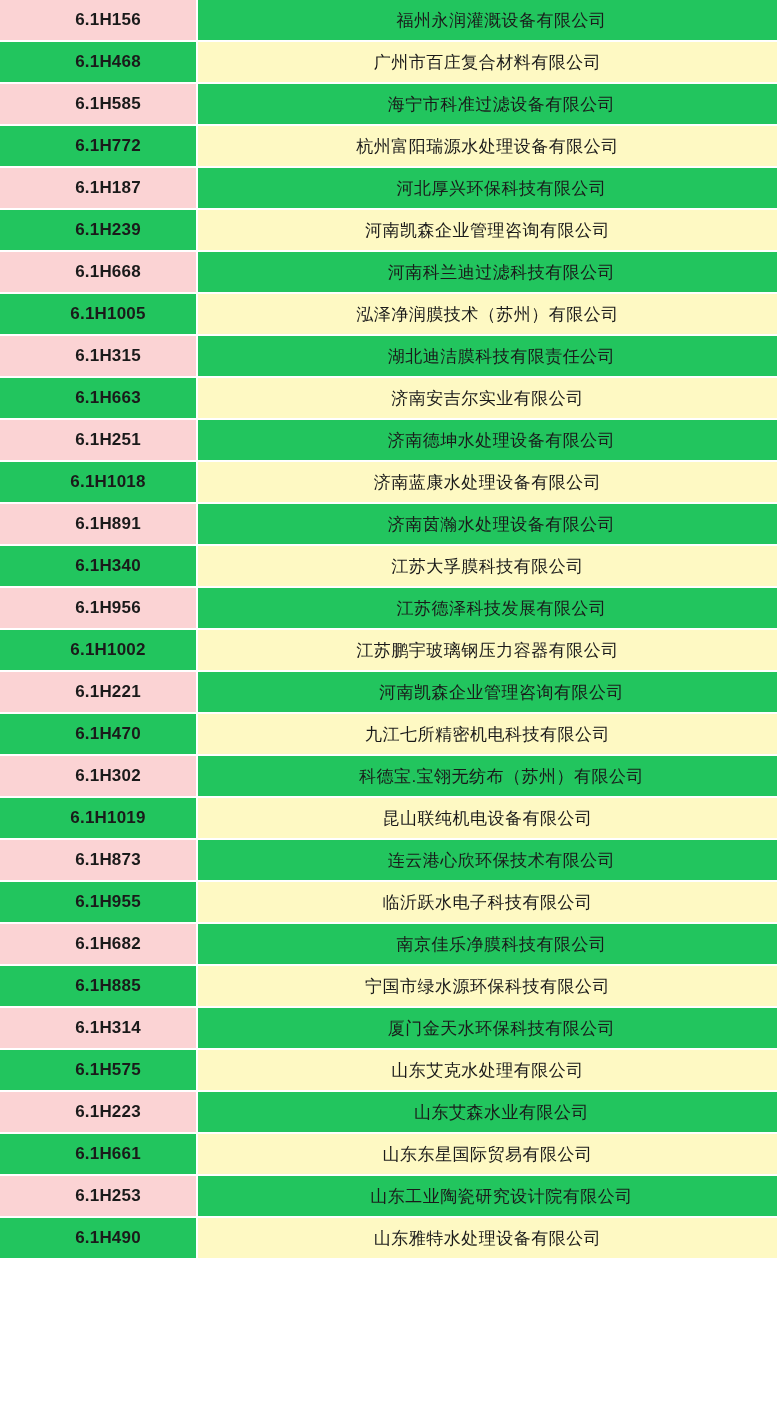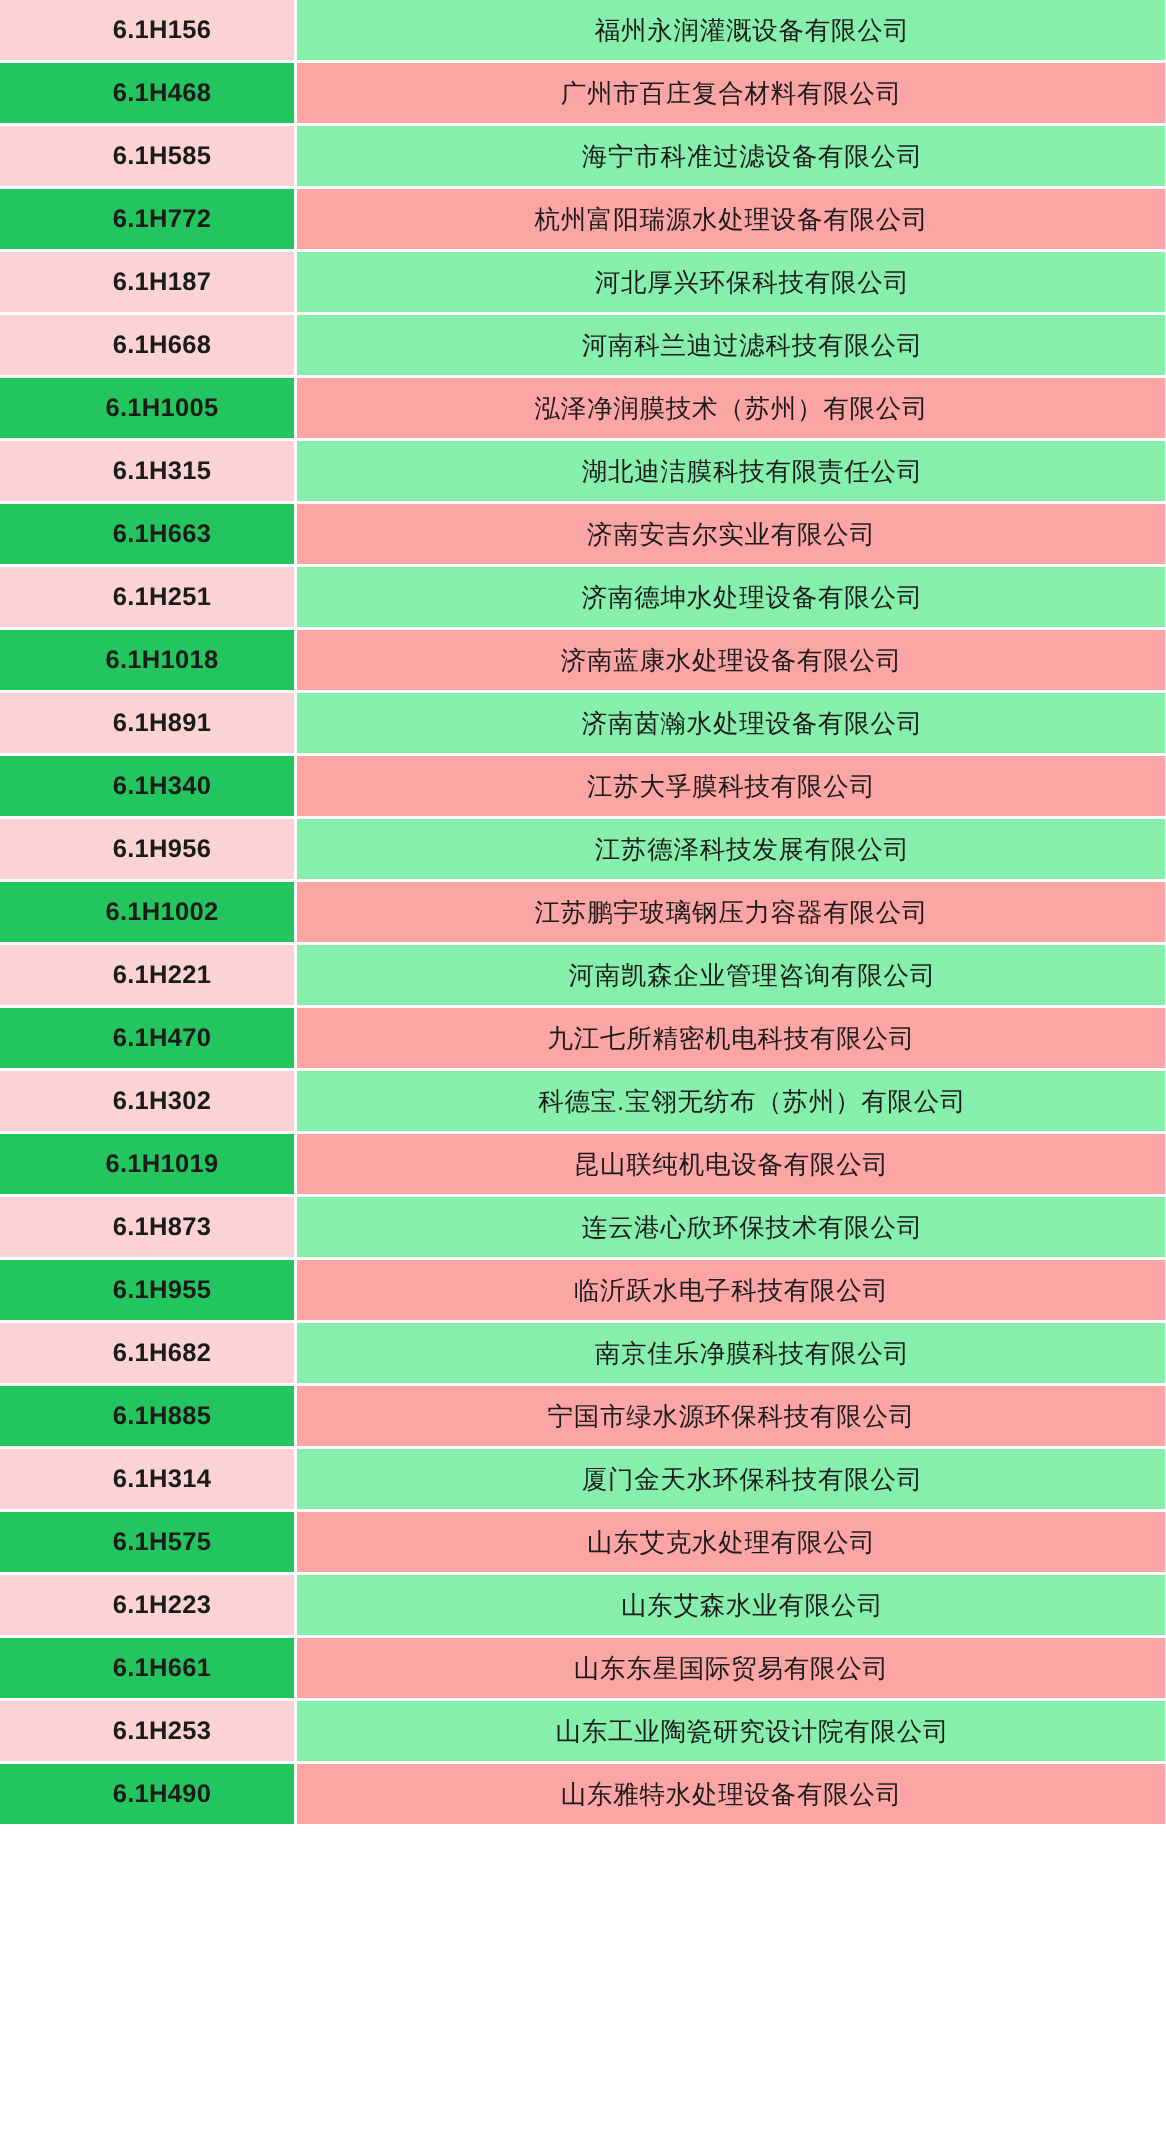--- a/index.html
+++ b/index.html
@@ -33,22 +33,22 @@
     font-weight: bold;
     letter-spacing: 0.2px;
     padding-left: 24px;
   }
   .exhibitor-table td.company {
     border-right: none;
     letter-spacing: 0.5px;
   }
   tr.odd td { background: #fbd3d4; }
   tr.even td { background: #22c55e; }
-  tr.odd td.company { background: #86efac; padding-left: 32px; }
-  tr.even td.company { background: #fca5a5; margin-top: 12px; }
+  tr.odd td.company { background: #22c55e; padding-left: 32px; }
+  tr.even td.company { background: #fef9c3; margin-top: 12px; }
   .page-wrap { position: relative; width: 777px; }
 </style>
 </head>
 <body>
 
 <div class="page-wrap">
   <table class="exhibitor-table">
     <tbody>
         <tr class="odd">
           <td class="booth">6.1H156</td>
@@ -62,20 +62,24 @@
           <td class="booth">6.1H585</td>
           <td class="company">海宁市科准过滤设备有限公司</td>
         </tr>
         <tr class="even">
           <td class="booth">6.1H772</td>
           <td class="company">杭州富阳瑞源水处理设备有限公司</td>
         </tr>
         <tr class="odd">
           <td class="booth">6.1H187</td>
           <td class="company">河北厚兴环保科技有限公司</td>
+        </tr>
+        <tr class="even">
+          <td class="booth">6.1H239</td>
+          <td class="company">河南凯森企业管理咨询有限公司</td>
         </tr>
         <tr class="odd">
           <td class="booth">6.1H668</td>
           <td class="company">河南科兰迪过滤科技有限公司</td>
         </tr>
         <tr class="even">
           <td class="booth">6.1H1005</td>
           <td class="company">泓泽净润膜技术（苏州）有限公司</td>
         </tr>
         <tr class="odd">

